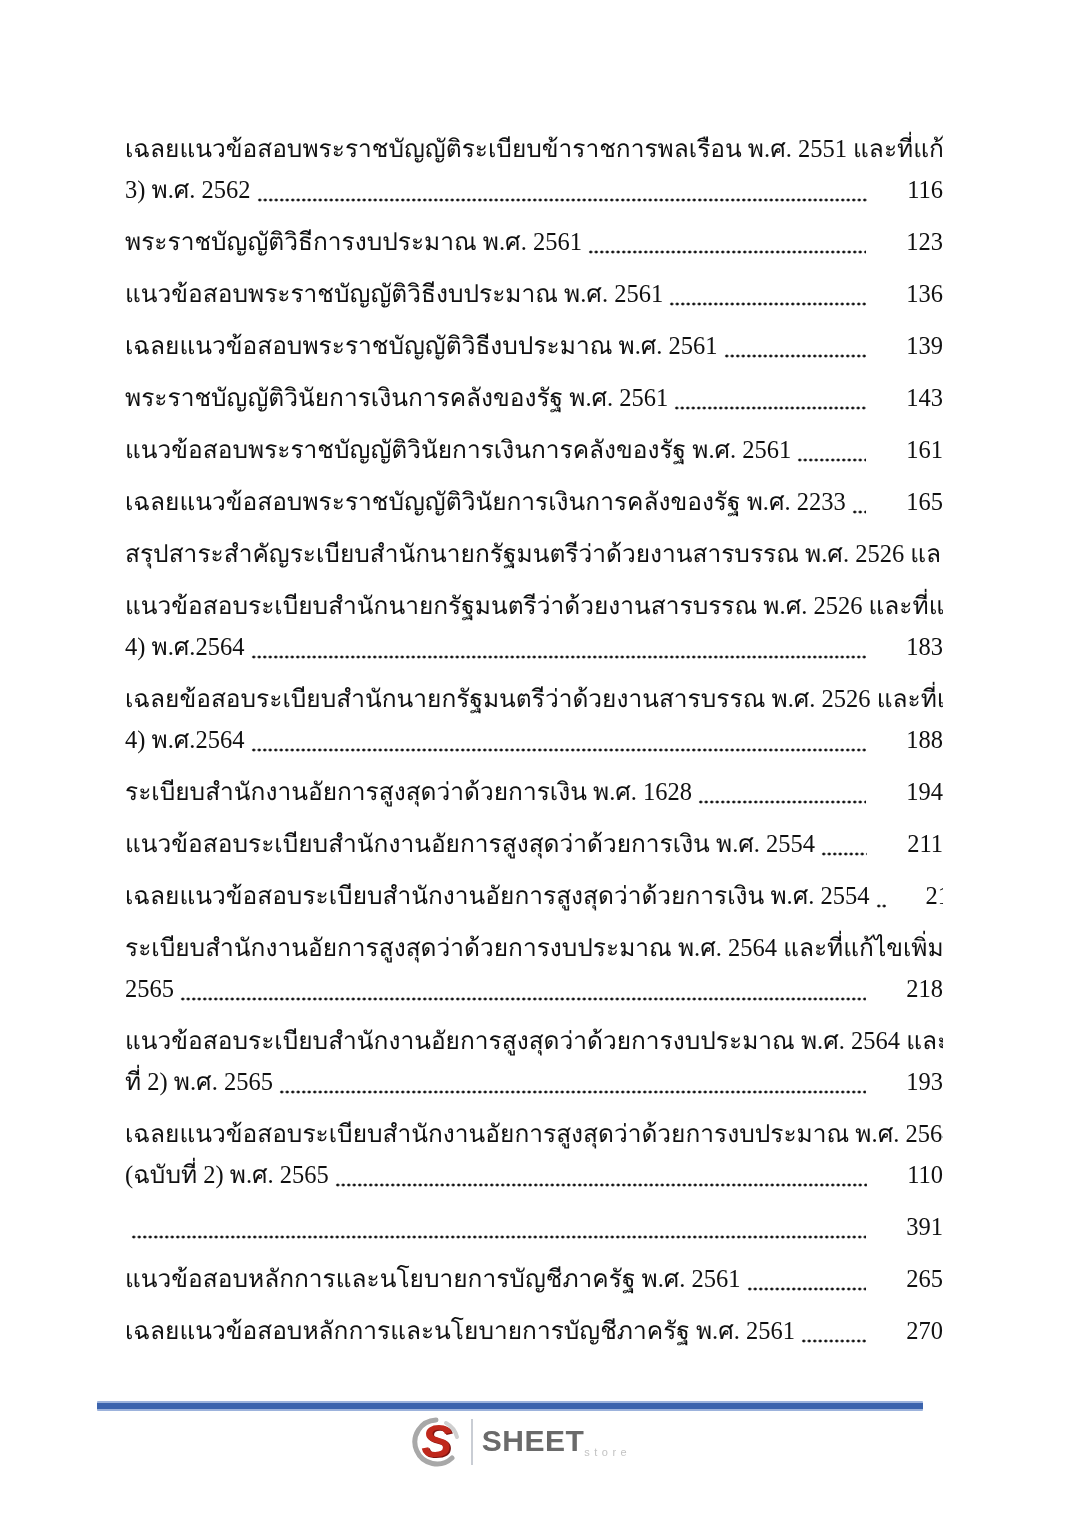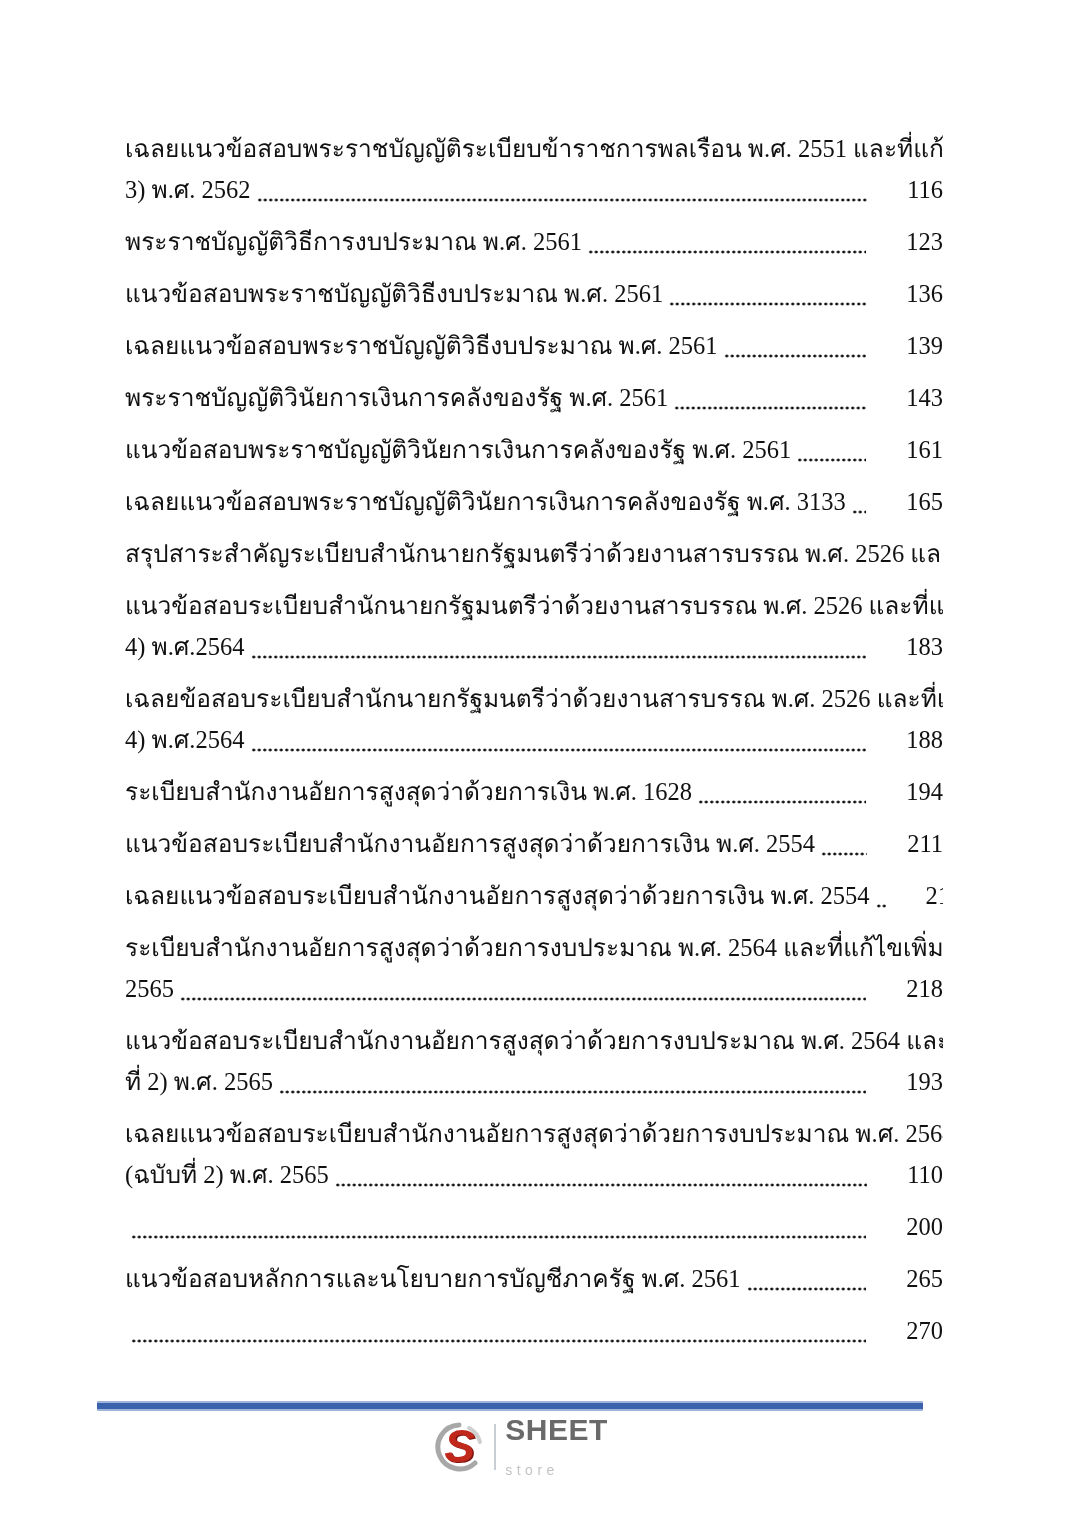--- a/index.html
+++ b/index.html
@@ -49,32 +49,32 @@
   }
   .logo-row {
     margin-top: 5px;
     display: flex;
     justify-content: center;
     transform: translateX(-17px);
   }
   .logo { display: flex; align-items: center; gap: 9px; }
   .logo-icon { width: 52px; height: 52px; display: inline-block; }
   .logo-sep { width: 2px; height: 46px; background: #c9cdd4; }
-  .logo-words { display: flex; flex-direction: column; }
+  .logo-words { display: flex; flex-direction: row; }
   .logo-main {
     font-family: "Liberation Sans", sans-serif;
     font-weight: bold;
     font-size: 30px;
     line-height: 27px;
     color: #6a6a6a;
     letter-spacing: 0.5px;
   }
   .logo-sub {
     font-family: "Liberation Sans", sans-serif;
-    font-size: 14px;
+    font-size: 11px;
     letter-spacing: 4.5px;
     color: #c3c3c3;
     margin-top: 19px;
   }
 </style>
 </head>
 <body>
 
 <div class="page">
 
@@ -117,21 +117,21 @@
       </div>
       <div class="entry">
         <div class="line last">
           <span class="t">แนวข้อสอบพระราชบัญญัติวินัยการเงินการคลังของรัฐ พ.ศ. 2561</span>
           <span class="dots"></span>
           <span class="num">161</span>
         </div>
       </div>
       <div class="entry">
         <div class="line last">
-          <span class="t">เฉลยแนวข้อสอบพระราชบัญญัติวินัยการเงินการคลังของรัฐ พ.ศ. 3133</span>
+          <span class="t">เฉลยแนวข้อสอบพระราชบัญญัติวินัยการเงินการคลังของรัฐ พ.ศ. 2233</span>
           <span class="dots"></span>
           <span class="num">165</span>
         </div>
       </div>
       <div class="entry">
         <div class="line fill">สรุปสาระสำคัญระเบียบสำนักนายกรัฐมนตรีว่าด้วยงานสารบรรณ พ.ศ. 2526 และที่แก้ไขเพิ่มเติมถึง</div>
       </div>
       <div class="entry">
         <div class="line fill">แนวข้อสอบระเบียบสำนักนายกรัฐมนตรีว่าด้วยงานสารบรรณ พ.ศ. 2526 และที่แก้ไขเพิ่มเติมถึง (ฉบับที่</div>
         <div class="line last">
@@ -189,32 +189,33 @@
         <div class="line fill">เฉลยแนวข้อสอบระเบียบสำนักงานอัยการสูงสุดว่าด้วยการงบประมาณ พ.ศ. 2564 และที่แก้ไขเพิ่มเติม</div>
         <div class="line last">
           <span class="t">(ฉบับที่ 2) พ.ศ. 2565</span>
           <span class="dots"></span>
           <span class="num">110</span>
         </div>
       </div>
       <div class="entry">
         <div class="line last">
           <span class="dots"></span>
-          <span class="num">200</span>
+          <span class="num">391</span>
         </div>
       </div>
       <div class="entry">
         <div class="line last">
           <span class="t">แนวข้อสอบหลักการและนโยบายการบัญชีภาครัฐ พ.ศ. 2561</span>
           <span class="dots"></span>
           <span class="num">265</span>
         </div>
       </div>
       <div class="entry">
         <div class="line last">
+          <span class="t">เฉลยแนวข้อสอบหลักการและนโยบายการบัญชีภาครัฐ พ.ศ. 2561</span>
           <span class="dots"></span>
           <span class="num">270</span>
         </div>
       </div>
     </div>
 
   <div class="footer">
     <div class="footer-bar"></div>
     <div class="logo-row">
       <div class="logo">

